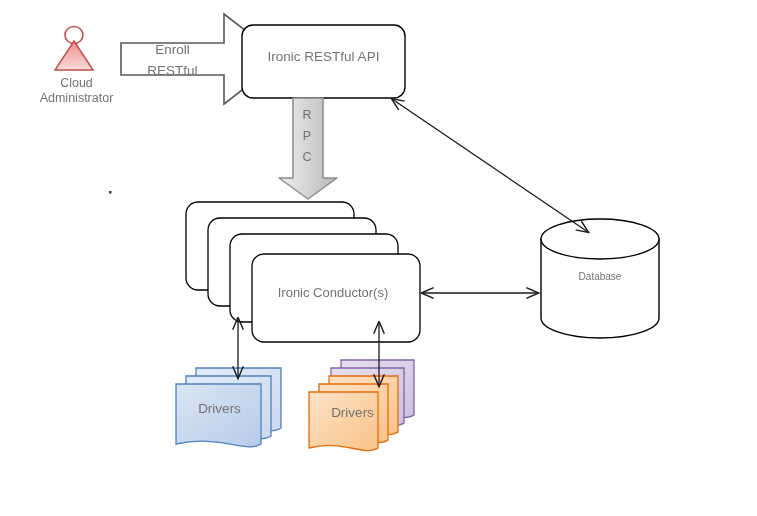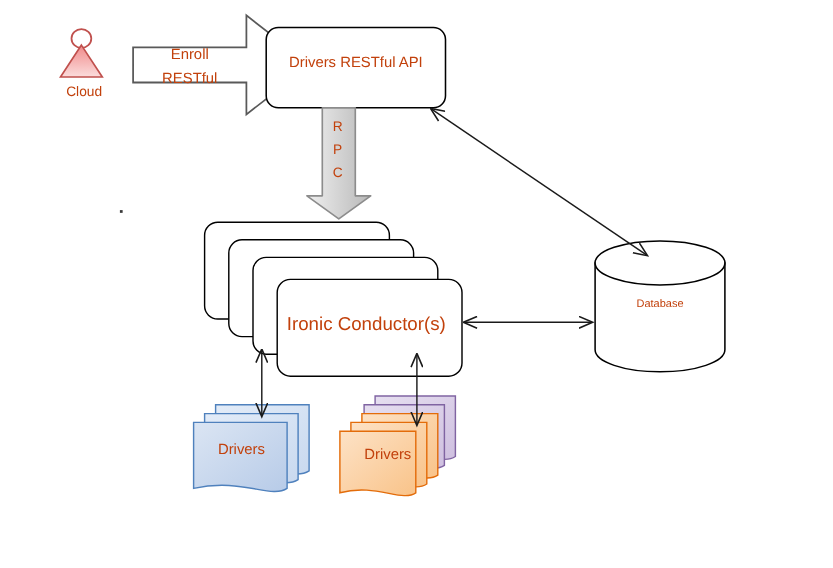--- a/index.html
+++ b/index.html
@@ -15,21 +15,21 @@
     font-family: "Liberation Sans", sans-serif;
   }
   #diagram-canvas {
     position: absolute;
     left: 0; top: 0;
     width: 757px;
     height: 516px;
   }
   .node-label {
     position: absolute;
-    color: #c2410c;
+    color: #737373;
     text-align: center;
     white-space: nowrap;
     pointer-events: none;
   }
   
   #actor-caption {
     left: 14px;
     top: 76px;
     width: 125px;
     font-size: 12.5px;
@@ -60,21 +60,21 @@
     width: 22px;
     font-size: 12.5px;
     line-height: 21px;
     white-space: normal;
   }
   
   #conductor-label {
     left: 258px;
     top: 285px;
     width: 150px;
-    font-size: 17px;
+    font-size: 13px;
   }
   
   #database-label {
     left: 545px;
     top: 271px;
     width: 110px;
     font-size: 10px;
   }
   
   #drivers-blue-label {
@@ -172,28 +172,29 @@
 
   <line x1="238" y1="318" x2="238" y2="378" stroke="#1a1a1a" stroke-width="1.3" marker-start="url(#arrowStart)" marker-end="url(#arrowEnd)"></line>
 
   <line x1="379" y1="322" x2="379" y2="386" stroke="#1a1a1a" stroke-width="1.3" marker-start="url(#arrowStart)" marker-end="url(#arrowEnd)"></line>
 
   <rect x="109" y="191" width="2.5" height="2.5" fill="#3a3a3a"></rect>
 </svg>
 
 <div class="node-label" id="actor-caption">
   <div>Cloud</div>
+  <div>Administrator</div>
 </div>
 
 <div class="node-label" id="enroll-label">
   <div>Enroll</div>
   <div>RESTful</div>
 </div>
 
-<div class="node-label" id="api-label">Drivers RESTful API</div>
+<div class="node-label" id="api-label">Ironic RESTful API</div>
 
 <div class="node-label" id="rpc-label">
   <div>R</div>
   <div>P</div>
   <div>C</div>
 </div>
 
 <div class="node-label" id="conductor-label">Ironic Conductor(s)</div>
 
 <div class="node-label" id="database-label">Database</div>

